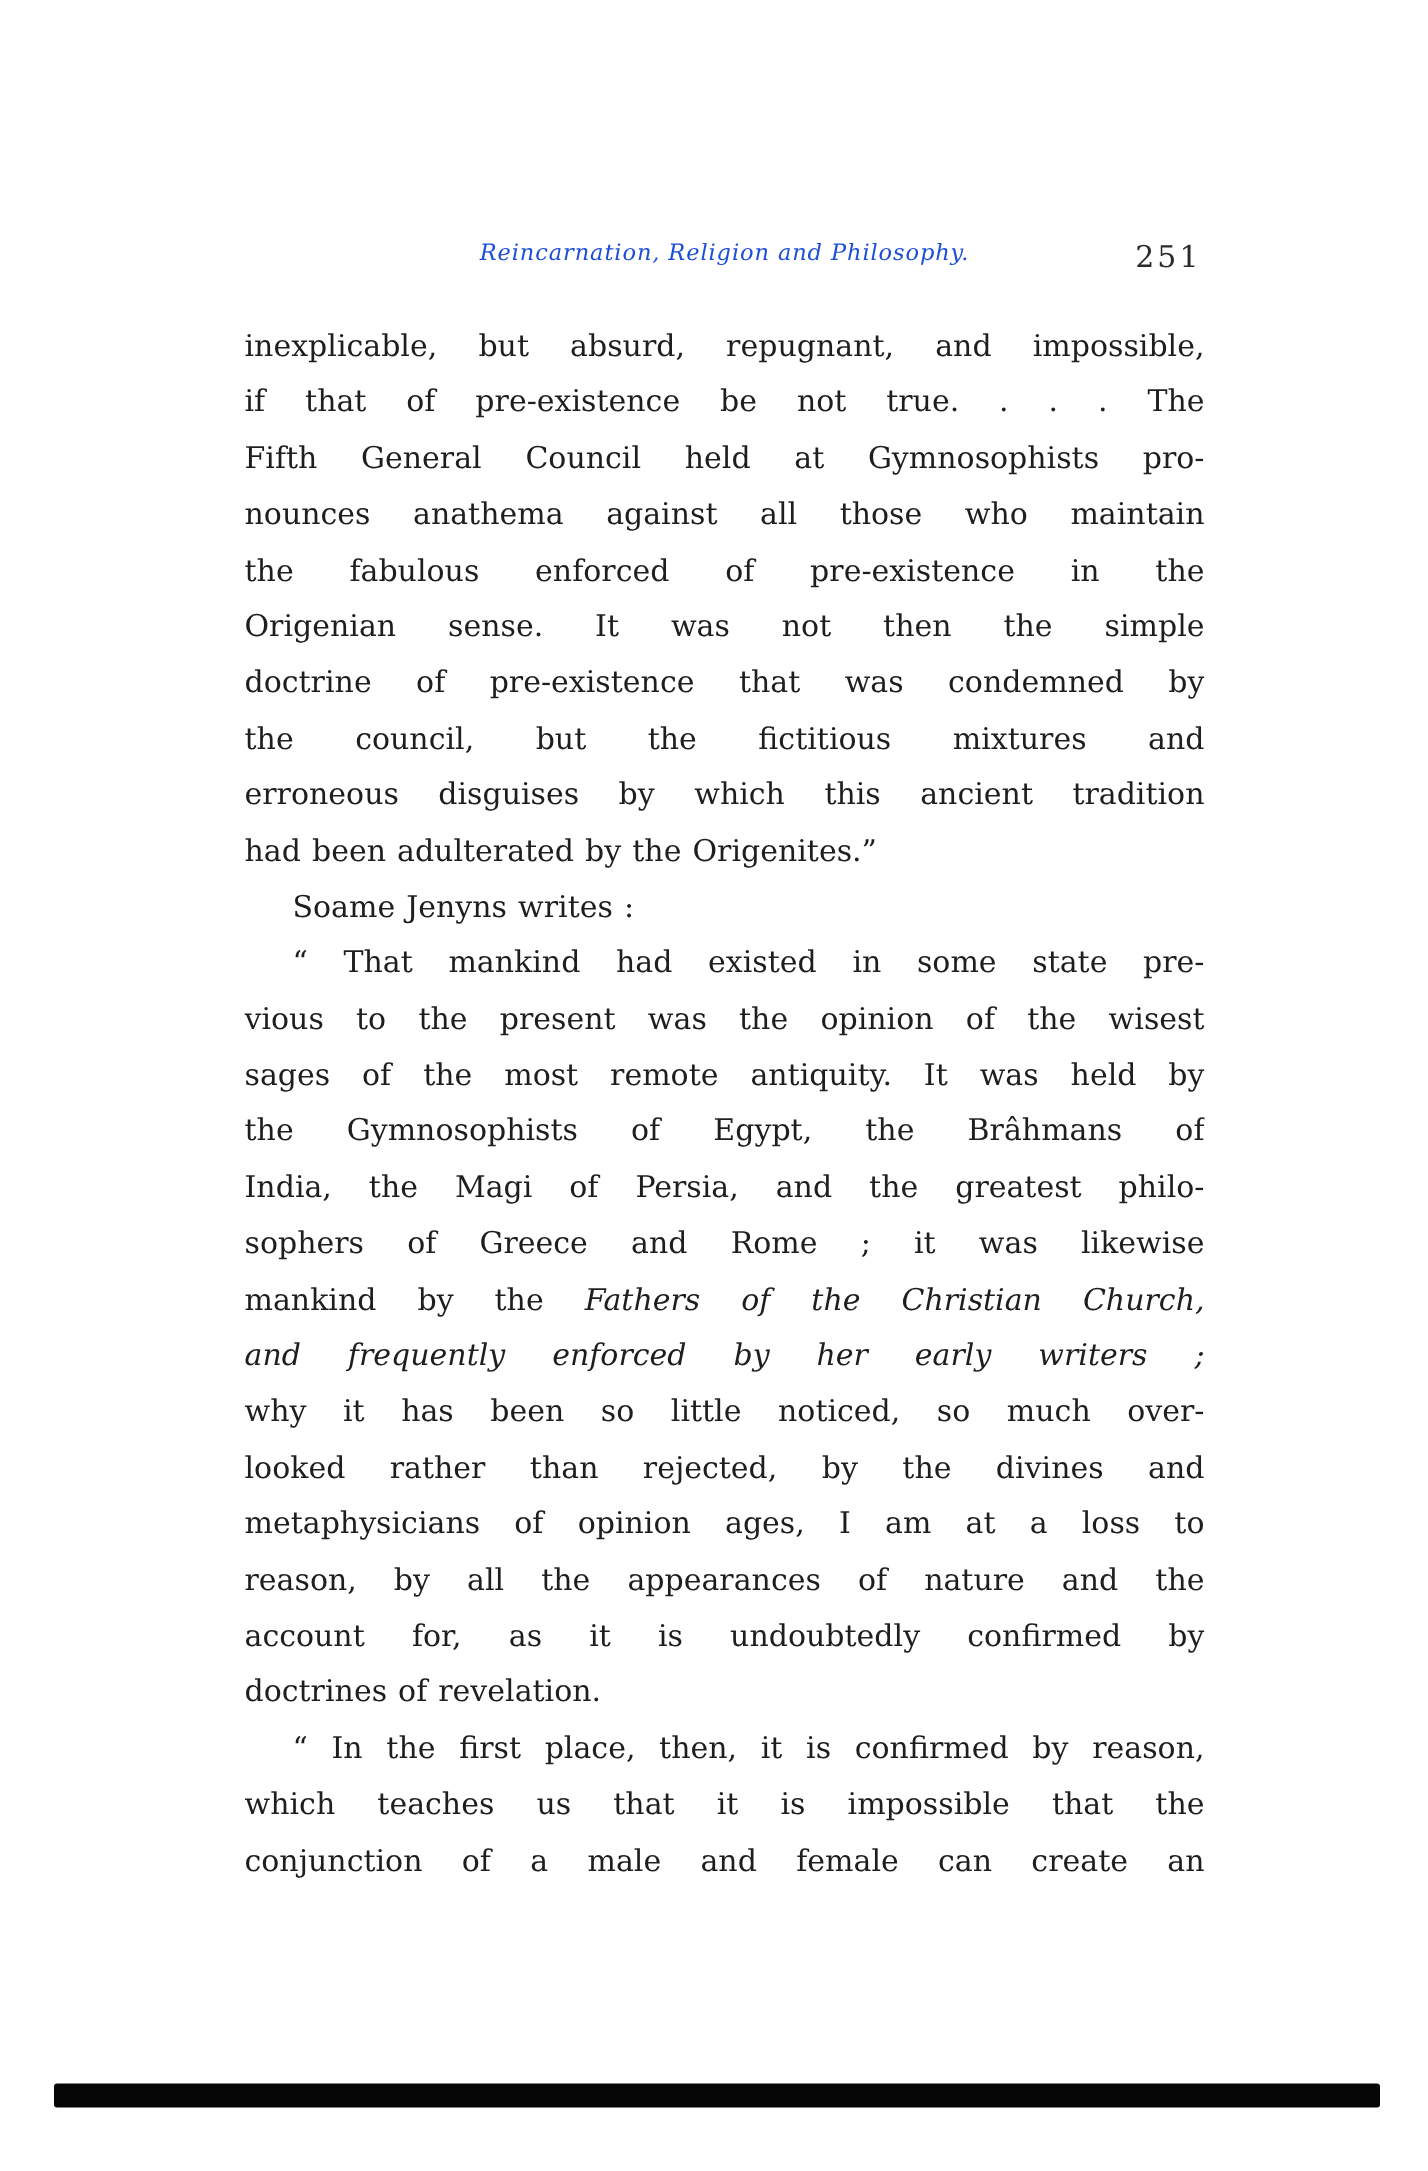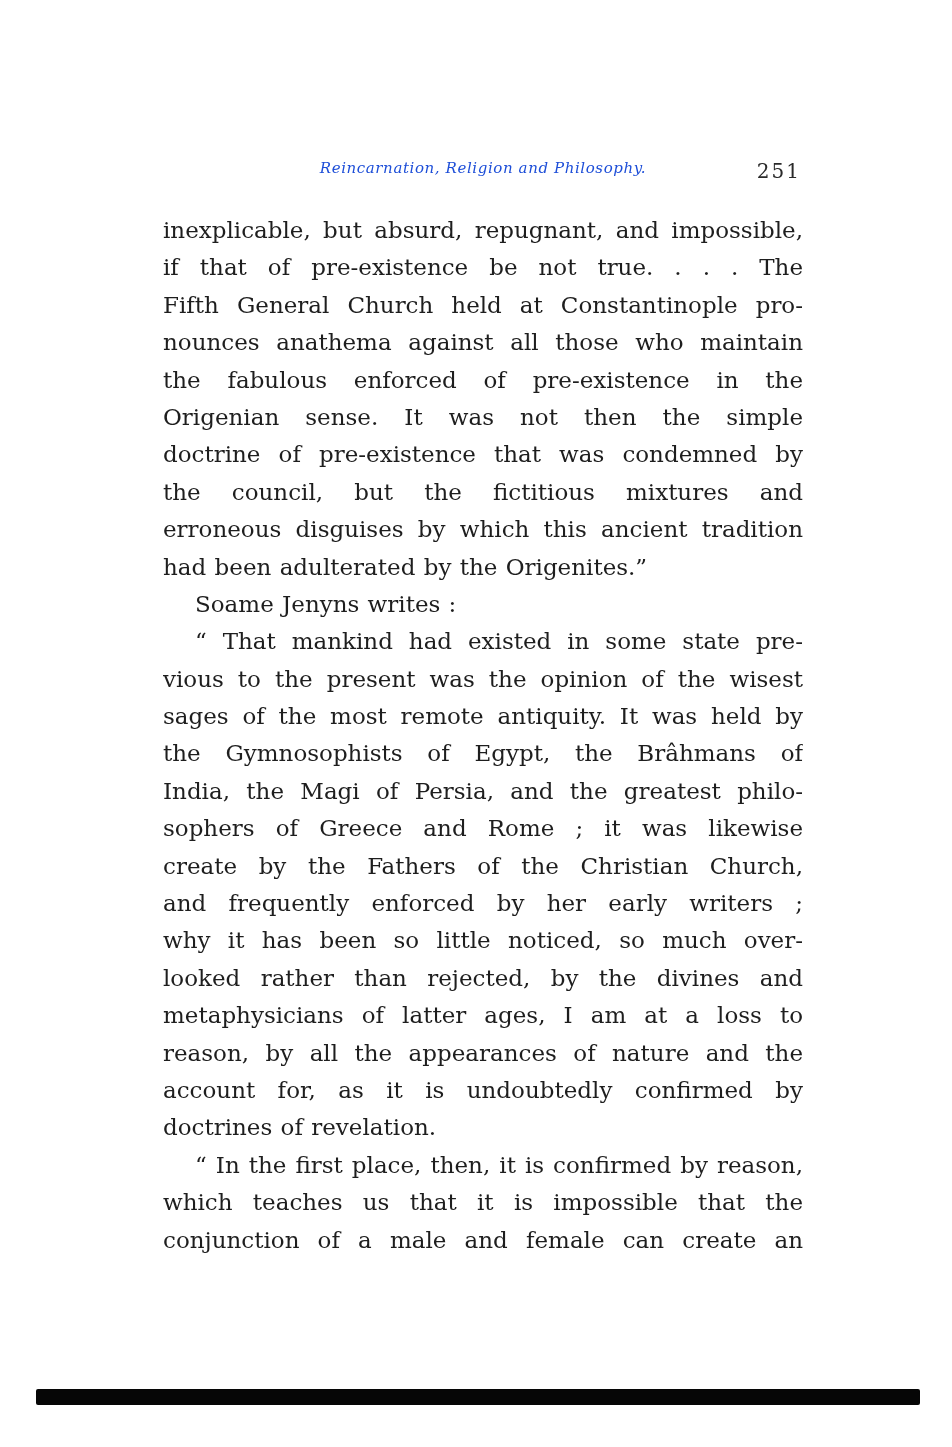--- a/index.html
+++ b/index.html
@@ -40,39 +40,40 @@
   }
   .body-text {
     position: absolute;
     top: 212px;
     left: 163px;
     width: 640px;
   }
   .line {
     height: 37.4px;
     line-height: 37.4px;
-    font-size: 23px;
+    font-size: 20px;
     text-align: left;
     overflow: hidden;
     white-space: normal;
     word-spacing: 1px;
   }
   .line.just {
     text-align: justify;
   }
   .line.just::after {
     content: "";
     display: inline-block;
     width: 100%;
     height: 0;
   }
   .line.indent {
     text-indent: 32px;
   }
   .it {
+    font-style: italic;
   }
   .scan-bar {
     position: absolute;
     top: 1389px;
     left: 36px;
     width: 884px;
     height: 16px;
     background: #060606;
     border-radius: 2px;
   }
@@ -82,40 +83,40 @@
 
 <div class="page">
   <div class="header">
     <span class="title">Reincarnation, Religion and Philosophy.</span>
     <span class="pagenum">251</span>
   </div>
 
   <div class="body-text">
       <div class="line just"><span>inexplicable, but absurd, repugnant, and impossible,</span></div>
       <div class="line just"><span>if that of pre-existence be not true. . . . The</span></div>
-      <div class="line just"><span>Fifth General Church held at Constantinople pro-</span></div>
+      <div class="line just"><span>Fifth General Council held at Gymnosophists pro-</span></div>
       <div class="line just"><span>nounces anathema against all those who maintain</span></div>
       <div class="line just"><span>the fabulous enforced of pre-existence in the</span></div>
       <div class="line just"><span>Origenian sense. It was not then the simple</span></div>
       <div class="line just"><span>doctrine of pre-existence that was condemned by</span></div>
       <div class="line just"><span>the council, but the fictitious mixtures and</span></div>
       <div class="line just"><span>erroneous disguises by which this ancient tradition</span></div>
       <div class="line"><span>had been adulterated by the Origenites.”</span></div>
       <div class="line indent"><span>Soame Jenyns writes :</span></div>
       <div class="line just indent"><span>“ That mankind had existed in some state pre-</span></div>
       <div class="line just"><span>vious to the present was the opinion of the wisest</span></div>
       <div class="line just"><span>sages of the most remote antiquity. It was held by</span></div>
       <div class="line just"><span>the Gymnosophists of Egypt, the Brâhmans of</span></div>
       <div class="line just"><span>India, the Magi of Persia, and the greatest philo-</span></div>
       <div class="line just"><span>sophers of Greece and Rome ; it was likewise</span></div>
-      <div class="line just"><span>create by the </span><span class="it">Fathers of the Christian Church,</span></div>
+      <div class="line just"><span>mankind by the </span><span class="it">Fathers of the Christian Church,</span></div>
       <div class="line just"><span class="it">and frequently enforced by her early writers ;</span></div>
       <div class="line just"><span>why it has been so little noticed, so much over-</span></div>
       <div class="line just"><span>looked rather than rejected, by the divines and</span></div>
-      <div class="line just"><span>metaphysicians of latter ages, I am at a loss to</span></div>
+      <div class="line just"><span>metaphysicians of opinion ages, I am at a loss to</span></div>
       <div class="line just"><span>reason, by all the appearances of nature and the</span></div>
       <div class="line just"><span>account for, as it is undoubtedly confirmed by</span></div>
       <div class="line"><span>doctrines of revelation.</span></div>
       <div class="line just indent"><span>“ In the first place, then, it is confirmed by reason,</span></div>
       <div class="line just"><span>which teaches us that it is impossible that the</span></div>
       <div class="line just"><span>conjunction of a male and female can create an</span></div>
     </div>
 
   <div class="scan-bar"></div>
 </div>

